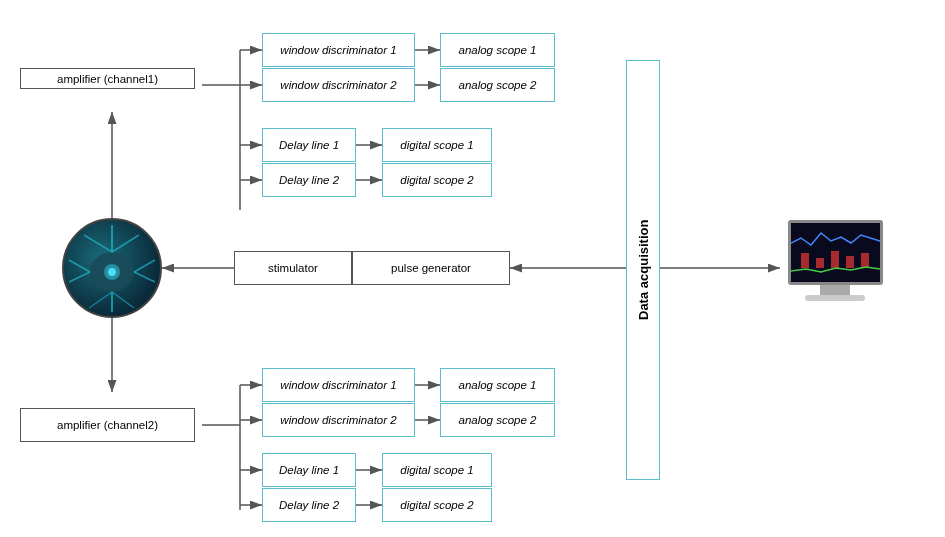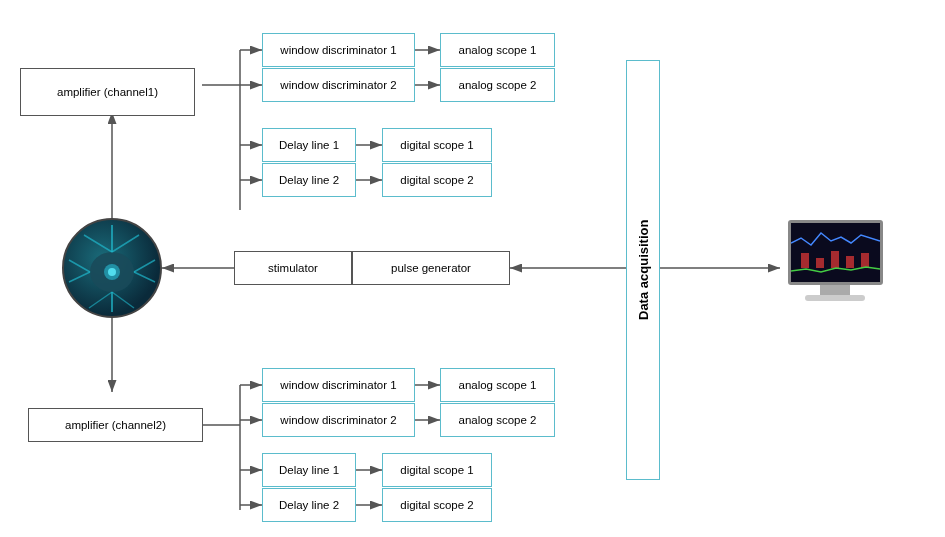--- a/index.html
+++ b/index.html
@@ -27,20 +27,21 @@
       text-align: center;
       display: flex;
       align-items: center;
       justify-content: center;
       font-size: 11.5px;
     }
 
     .box-cyan {
       border: 1.5px solid #5bbccc;
       background: #fff;
+      font-style: italic;
     }
 
     
     .arrows-svg {
       position: absolute;
       top: 0; left: 0;
       width: 945px;
       height: 537px;
       pointer-events: none;
     }
@@ -161,21 +162,21 @@
     <line x1="240" y1="470" x2="262" y2="470" stroke="#555" stroke-width="1.5" marker-end="url(#arrowhead)"></line>
     <line x1="240" y1="505" x2="262" y2="505" stroke="#555" stroke-width="1.5" marker-end="url(#arrowhead)"></line>
 
     <line x1="415" y1="385" x2="440" y2="385" stroke="#555" stroke-width="1.5" marker-end="url(#arrowhead)"></line>
     <line x1="415" y1="420" x2="440" y2="420" stroke="#555" stroke-width="1.5" marker-end="url(#arrowhead)"></line>
 
     <line x1="356" y1="470" x2="382" y2="470" stroke="#555" stroke-width="1.5" marker-end="url(#arrowhead)"></line>
     <line x1="356" y1="505" x2="382" y2="505" stroke="#555" stroke-width="1.5" marker-end="url(#arrowhead)"></line>
   </svg>
 
-  <div class="box" style="left:20px; top:68px; width:175px; height:48px;">
+  <div class="box" style="left:20px; top:68px; width:175px; height:21px;">
     <span>amplifier (channel1)</span>
   </div>
 
   <div class="box box-cyan" style="left:262px; top:33px; width:153px; height:34px;">
     <span>window discriminator 1</span>
   </div>
 
   <div class="box box-cyan" style="left:262px; top:68px; width:153px; height:34px;">
     <span>window discriminator 2</span>
   </div>
@@ -231,21 +232,21 @@
   </div>
 
   <div class="box" style="left:234px; top:251px; width:118px; height:34px;">
     <span>stimulator</span>
   </div>
 
   <div class="data-acq" style="left:626px; top:60px; width:34px; height:420px;">
     <span>Data acquisition</span>
   </div>
 
-  <div class="box" style="left:20px; top:408px; width:175px; height:34px;margin-left:8px;">
+  <div class="box" style="left:20px; top:408px; width:175px; height:34px;">
     <span>amplifier (channel2)</span>
   </div>
 
   <div class="box box-cyan" style="left:262px; top:368px; width:153px; height:34px;">
     <span>window discriminator 1</span>
   </div>
 
   <div class="box box-cyan" style="left:262px; top:403px; width:153px; height:34px;">
     <span>window discriminator 2</span>
   </div>

